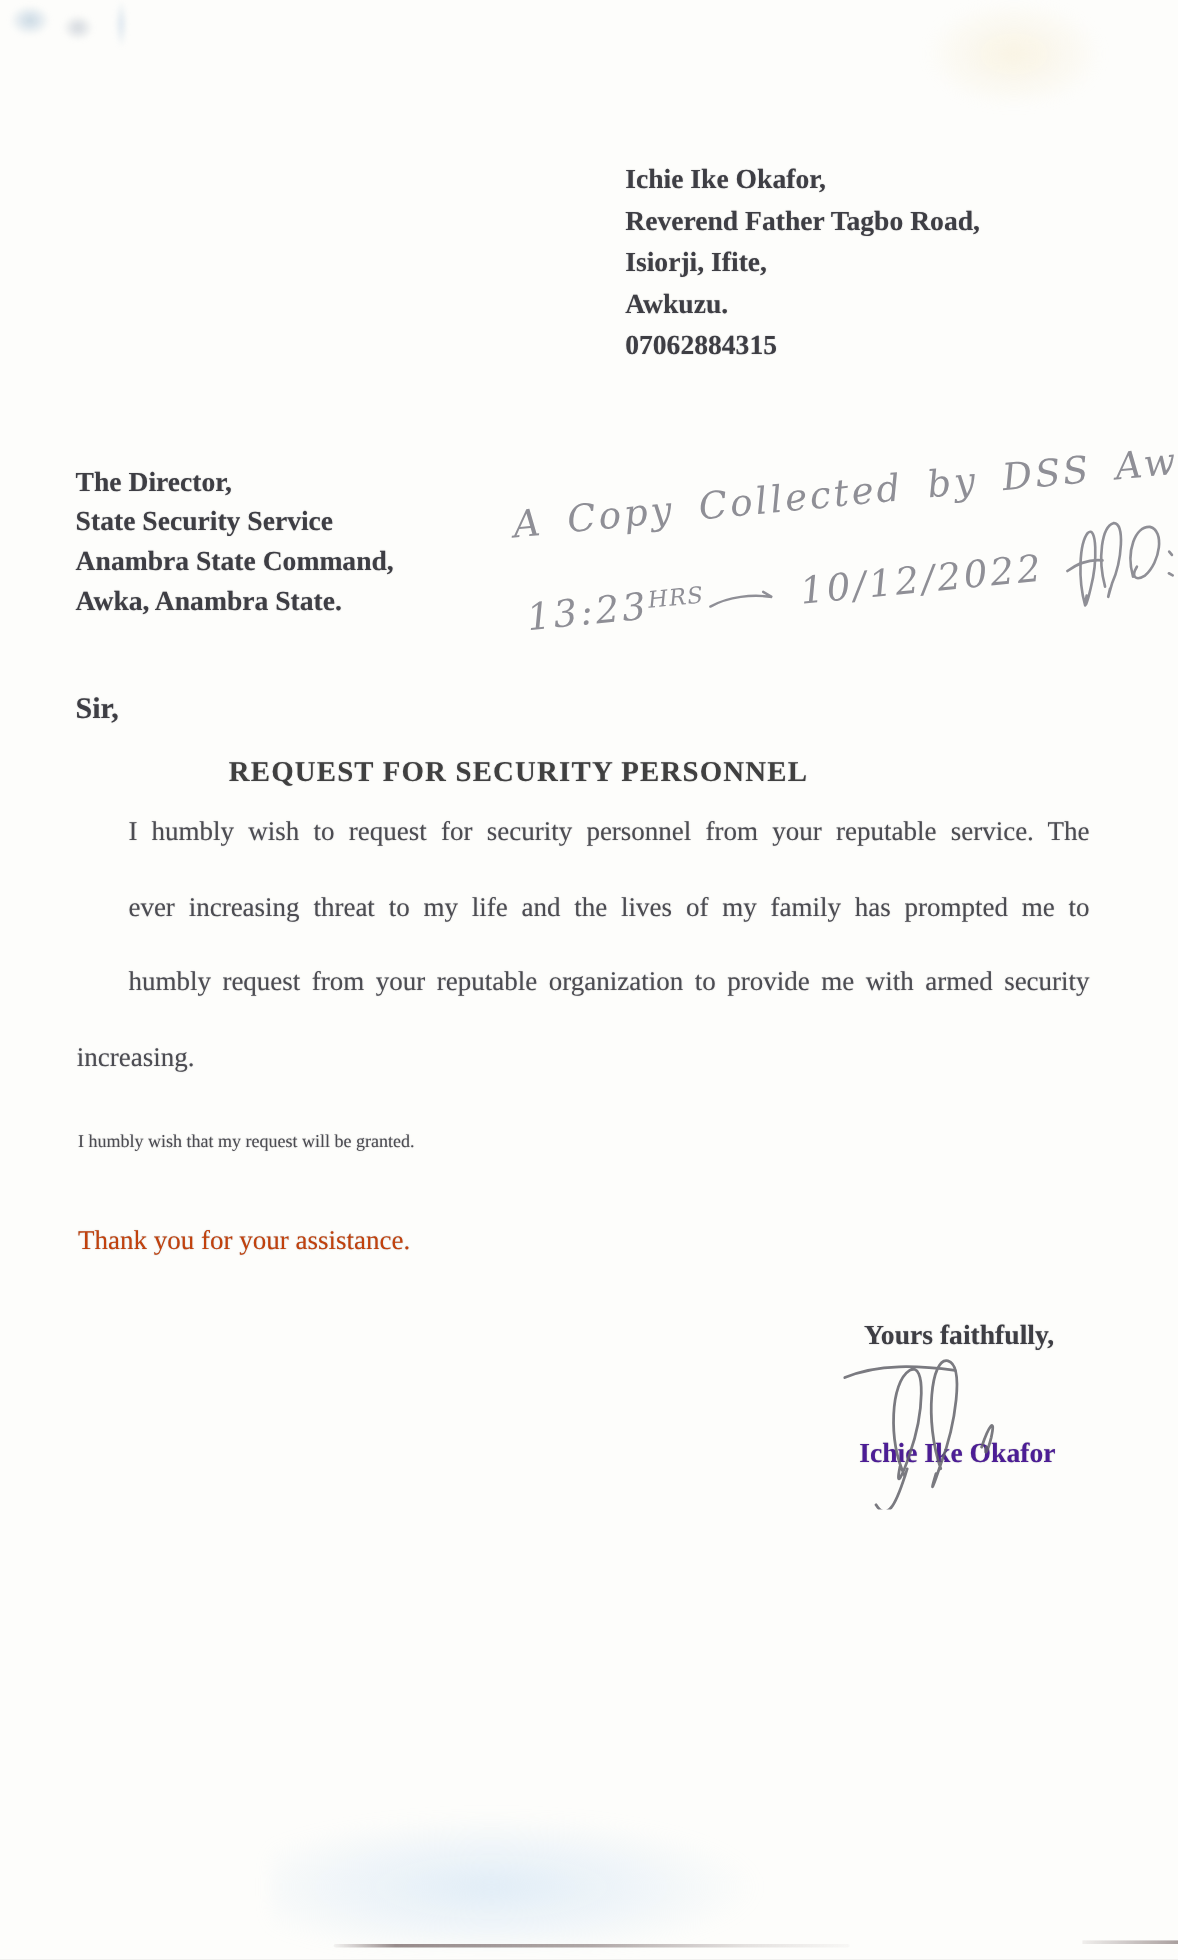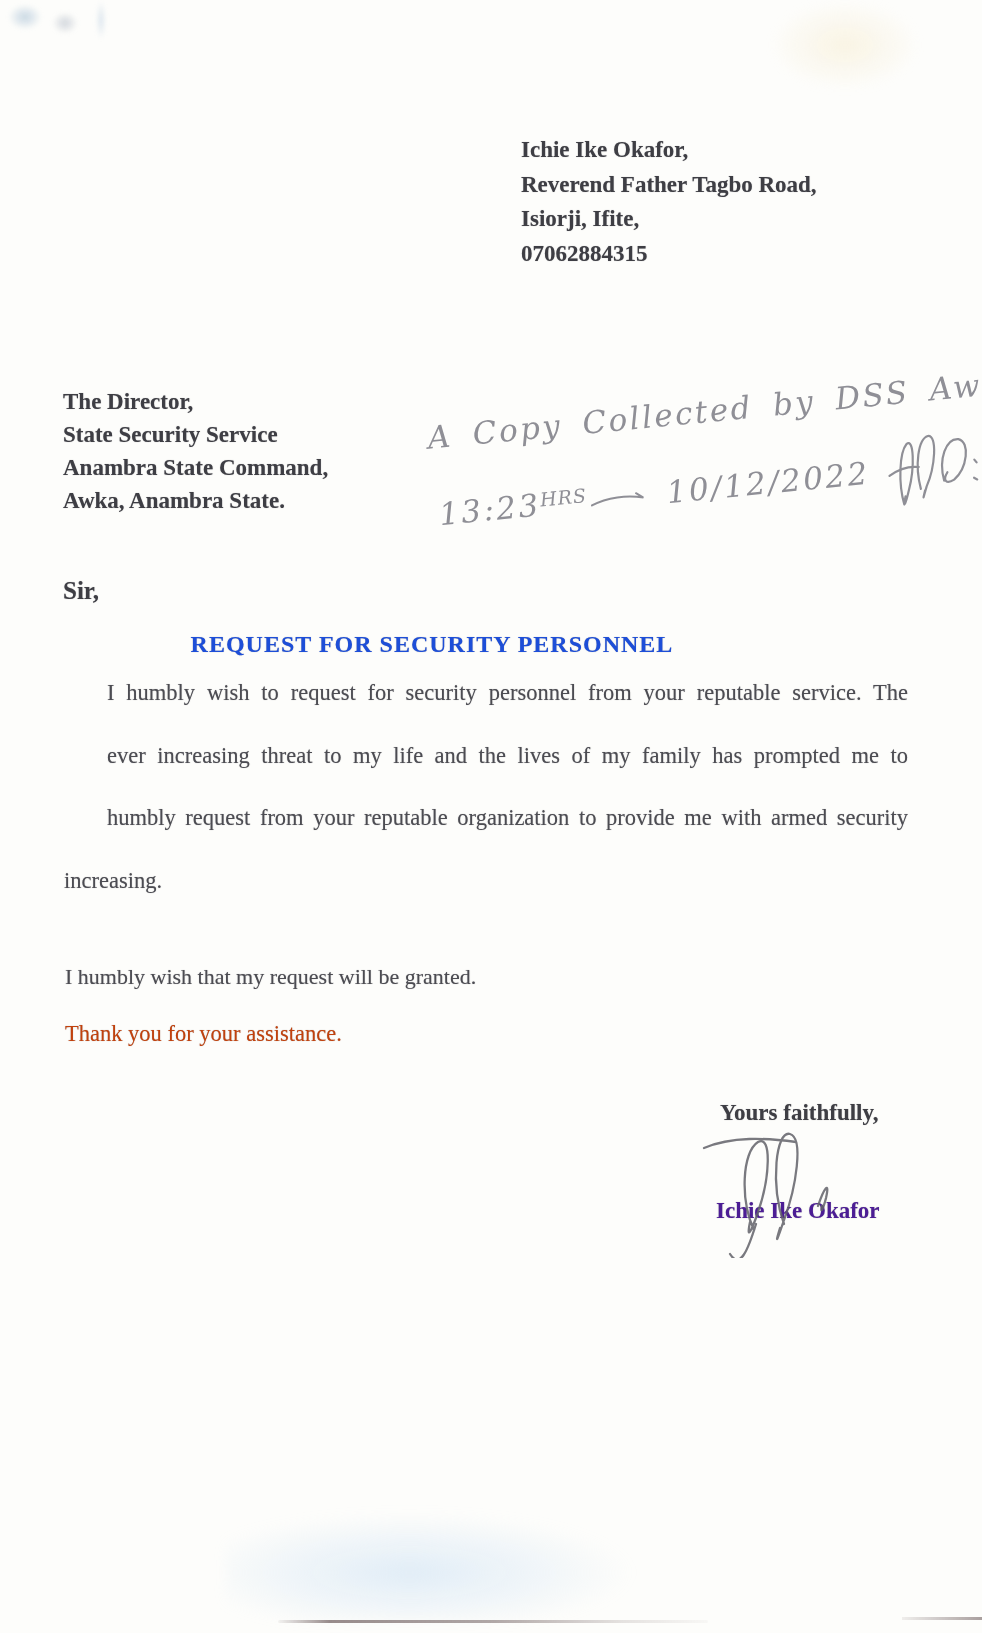--- a/index.html
+++ b/index.html
@@ -25,30 +25,30 @@
     font-weight:bold; font-size:23px; line-height:33px;
     color:#3e3e44; white-space:nowrap;
   }
   .salutation {
     position:absolute; left:63px; top:577px;
     font-weight:bold; font-size:25px; color:#3e3e44;
   }
   .subject-line {
     position:absolute; left:0; top:631px; width:864px;
     text-align:center; font-weight:bold; font-size:24px;
-    letter-spacing:1px; color:#1d4ed8;
+    letter-spacing:1px; color:#404040;
   }
   .para1 {
     position:absolute; left:64px; top:662px; width:844px;
     font-size:22.5px; line-height:62.5px; color:#4c4c52;
   }
   .jline { text-align:justify; text-align-last:justify;margin-left:43px; }
   .para2 {
     position:absolute; left:65px; top:944px;
-    font-size:22px; color:#4c4c52;margin-top:20px;
+    font-size:15px; color:#4c4c52;
   }
   .para3 {
     position:absolute; left:65px; top:1021px;
     font-size:22.5px; color:#c2410c;
   }
   .valediction {
     position:absolute; left:720px; top:1100px;
     font-weight:bold; font-size:23px; color:#3e3e44; white-space:nowrap;
   }
   .signatory {
@@ -107,20 +107,21 @@
   <div class="artifact speck-3"></div>
   <div class="artifact smudge-warm-top"></div>
   <div class="artifact smudge-blue-bottom"></div>
   <div class="artifact edge-line-main"></div>
   <div class="artifact edge-line-right"></div>
 
   <div class="sender-block typed">
     <div>Ichie Ike Okafor,</div>
     <div>Reverend Father Tagbo Road,</div>
     <div>Isiorji, Ifite,</div>
+    <div>Awkuzu.</div>
     <div>07062884315</div>
   </div>
 
   <div class="recipient-block typed">
     <div>The Director,</div>
     <div>State Security Service</div>
     <div>Anambra State Command,</div>
     <div>Awka, Anambra State.</div>
   </div>
 

